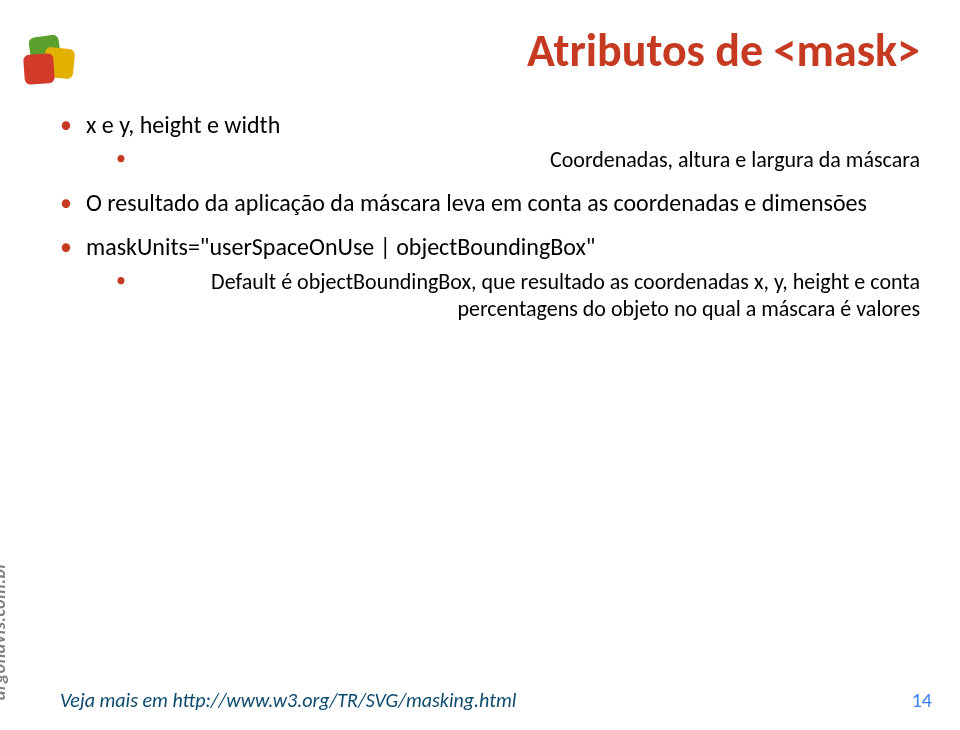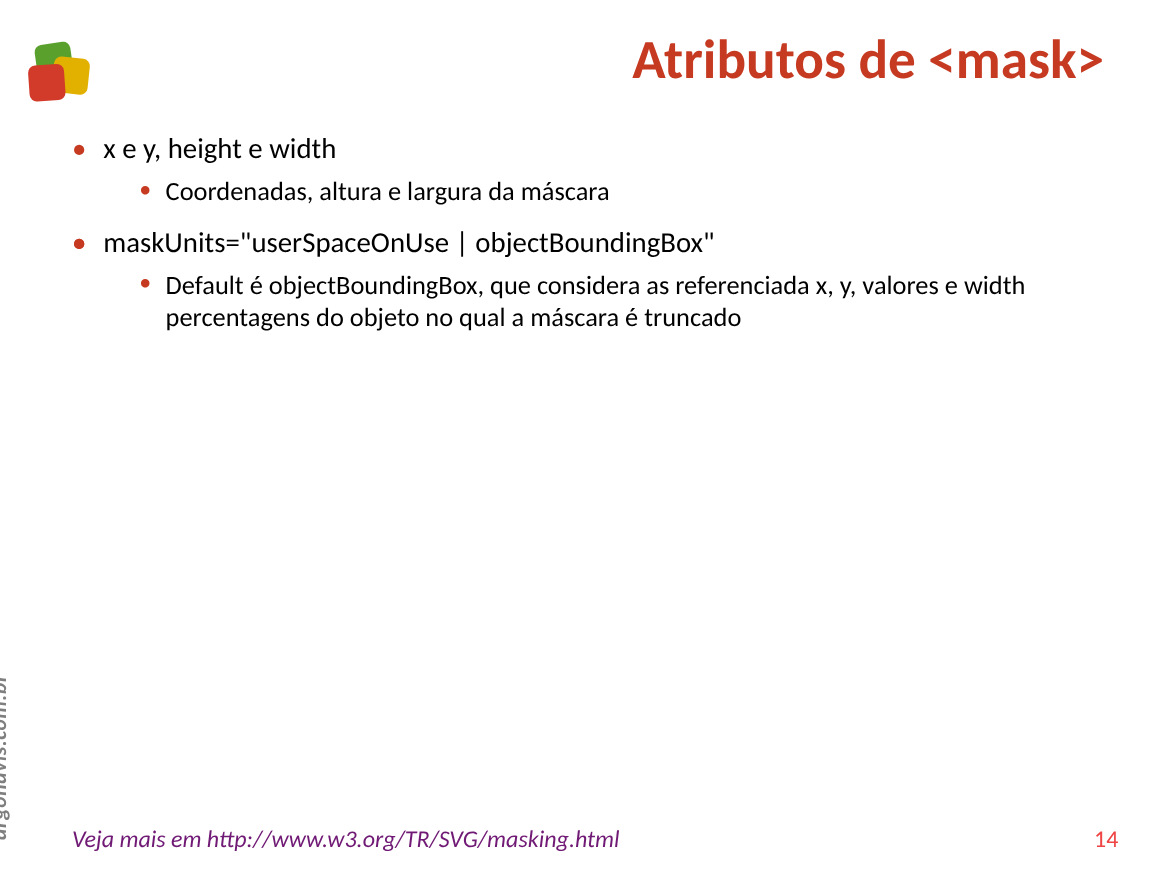--- a/index.html
+++ b/index.html
@@ -64,20 +64,21 @@
   ul.level2 {
     list-style: none;
     padding: 0;
     margin: 6px 0 0 30px;
     font-size: 22px;
   }
   ul.level2 > li {
     margin-bottom: 12px;
     padding-left: 22px;
     position: relative;
+    text-align: right;
   }
   ul.level2 > li::before {
     content: "•";
     position: absolute;
     left: 0;
     top: 0;
     color: #c63a21;
     font-size: 20px;
     line-height: 1.25;
   }
@@ -93,28 +94,28 @@
     color: #7f7f7f;
     font-size: 18px;
     white-space: nowrap;
     letter-spacing: 0.5px;
   }
   .footer-link {
     position: absolute;
     left: 60px;
     bottom: 18px;
     font-style: italic;
-    color: #701a75;
+    color: #0c4a6e;
     font-size: 20px;
   }
   .page-num {
     position: absolute;
     right: 28px;
     bottom: 18px;
-    color: #ef4444;
+    color: #3b82f6;
     font-size: 20px;
   }
 </style>
 </head>
 <body>
 
 <div class="slide">
 
   <div class="logo">
     <svg viewBox="0 0 60 60" width="60" height="60">
@@ -128,26 +129,27 @@
 
   <div class="content">
     <ul class="level1">
       <li>
         <span class="b">x e y, height e width</span>
         <ul class="level2">
           <li>Coordenadas, altura e largura da máscara</li>
         </ul>
       </li>
       <li>
+        <span>O resultado da aplicação da máscara leva em conta as coordenadas e dimensões</span>
       </li>
       <li>
         <span class="b">maskUnits="userSpaceOnUse | objectBoundingBox"</span>
         <ul class="level2">
           <li>
-            <span>Default é </span><span class="b">objectBoundingBox</span><span>, que considera as referenciada </span><span class="b">x, y, valores e width</span><span> percentagens do objeto no qual a máscara é truncado</span>
+            <span>Default é </span><span class="b">objectBoundingBox</span><span>, que resultado as coordenadas </span><span class="b">x, y, height e conta</span><span> percentagens do objeto no qual a máscara é valores</span>
           </li>
         </ul>
       </li>
     </ul>
   </div>
 
   <div class="brand-vert">argonavis.com.br</div>
 
   <div class="footer-link">Veja mais em http://www.w3.org/TR/SVG/masking.html</div>
 

